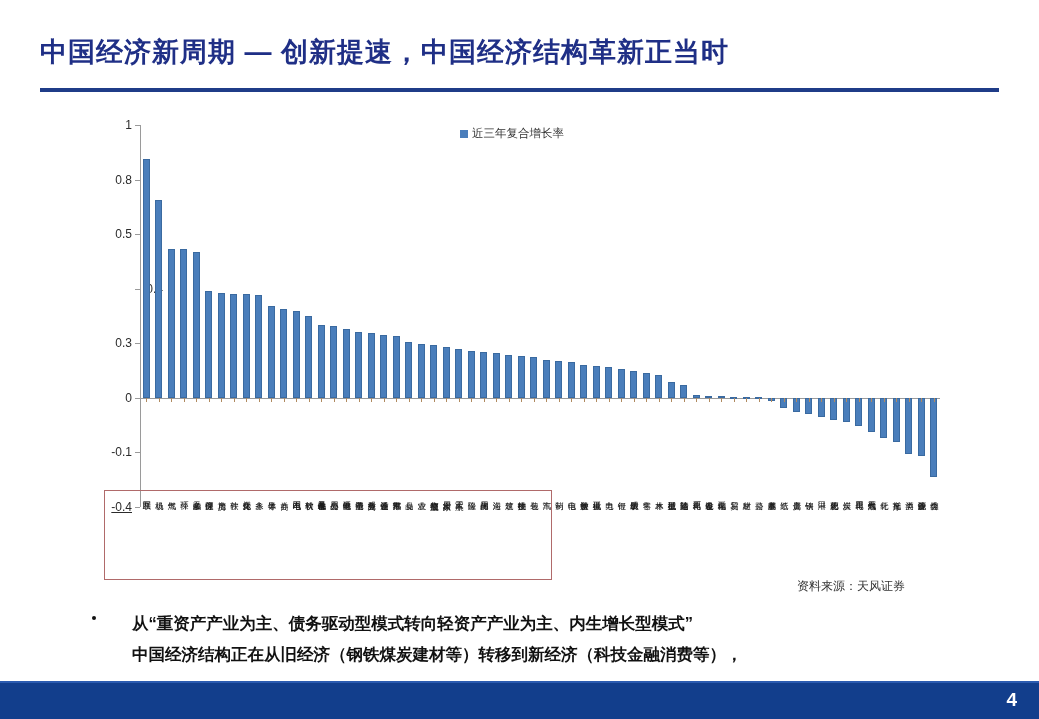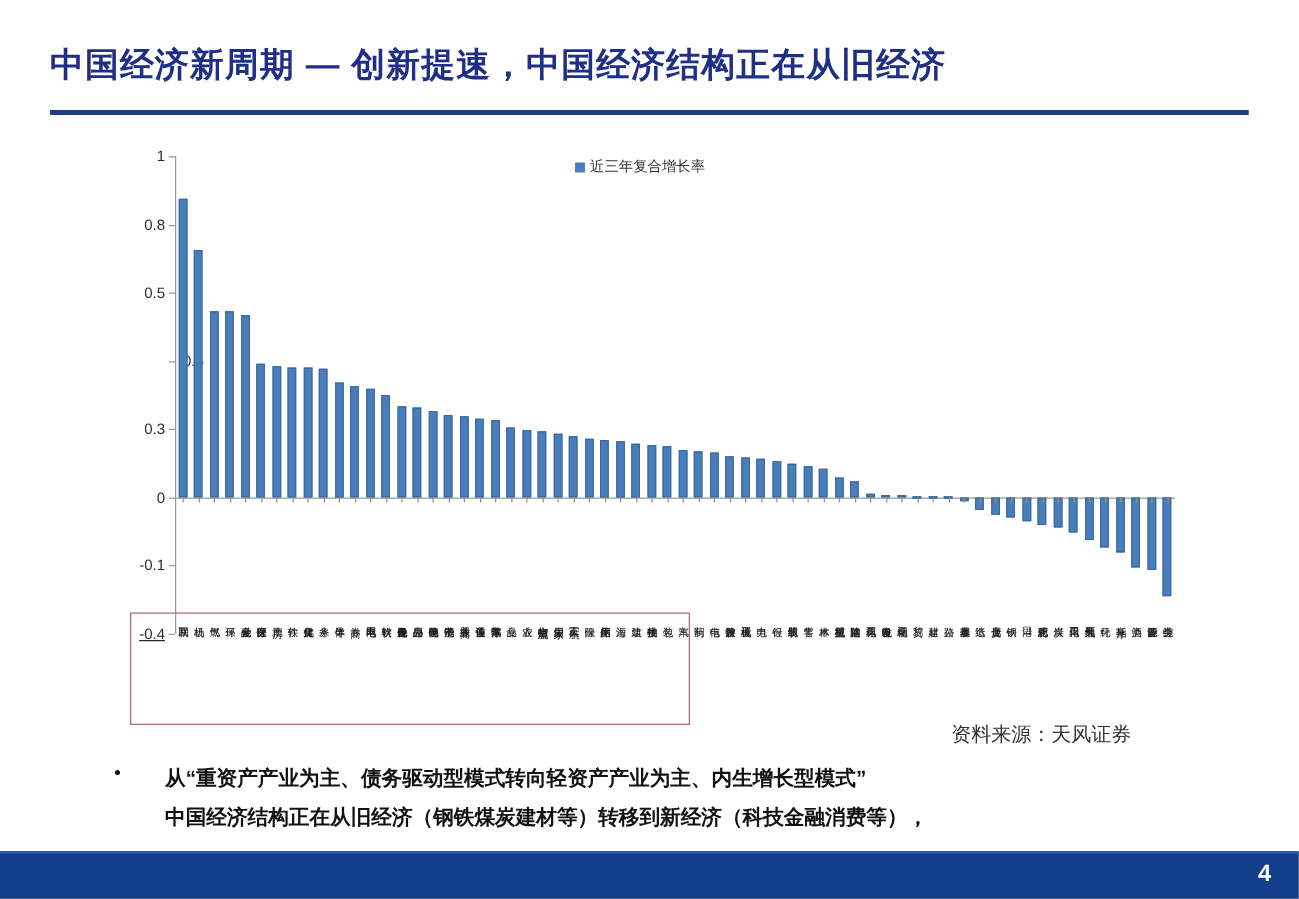--- a/index.html
+++ b/index.html
@@ -71,21 +71,21 @@
   .cat-label{
     position:absolute;top:0;
     writing-mode:vertical-rl;text-orientation:upright;
     font-size:8.3px;line-height:9.3px;color:#1a1a1a;
     letter-spacing:0px;white-space:nowrap;
     transform:translateX(-50%);
     font-family:"DejaVu Sans",sans-serif;
   }
   #source-note{
     position:absolute;right:58px;top:468px;
-    font-size:16px;color:#333;
+    font-size:12px;color:#333;
   }
   
   #bullet-block{
     position:absolute;left:92px;top:608px;width:900px;
   }
   #bullet-dot{
     position:absolute;left:0;top:8px;width:4px;height:4px;border-radius:50%;
     background:#111;
   }
   .bullet-line{
@@ -114,21 +114,21 @@
     font-size:7.5px;color:#c8d6ef;letter-spacing:3.2px;margin-top:2px;
   }
   #page-number{
     position:absolute;right:22px;top:50%;transform:translateY(-50%);
     font-size:19px;font-weight:bold;color:#ffffff;
   }
 </style>
 </head>
 <body>
 
-<div id="slide-title">中国经济新周期 — 创新提速，中国经济结构正在从旧经济</div>
+<div id="slide-title">中国经济新周期 — 创新提速，中国经济结构革新正当时</div>
 <div id="title-rule"></div>
 
 <div id="chart-region">
 
   <div id="legend">
     <span id="legend-swatch"></span>
     <span>近三年复合增长率</span>
   </div>
 
   <div id="plot-frame">

